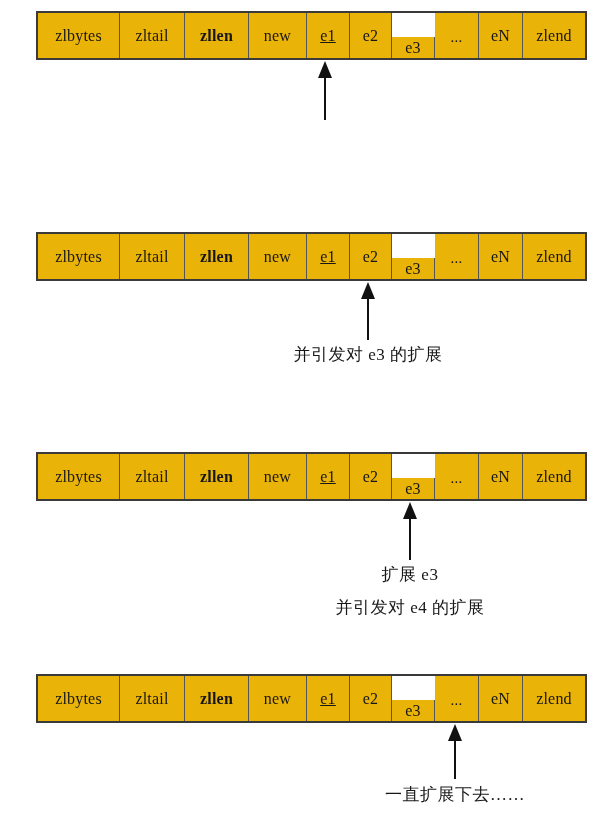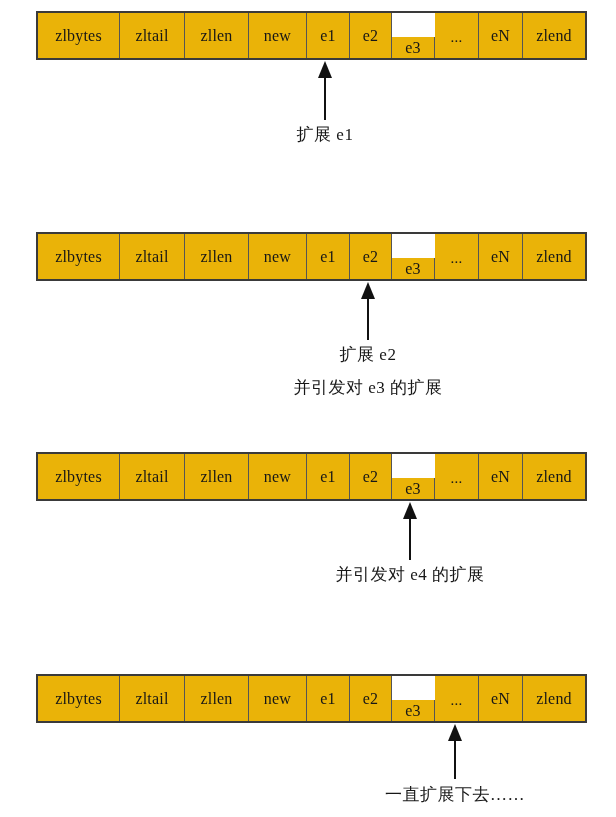--- a/index.html
+++ b/index.html
@@ -49,23 +49,23 @@
     white-space: nowrap;
   }
   .cell:last-child {
     border-right: none;
     font-family: Liberation Serif, serif;
   }
 
   
   .w-zlbytes { width: 82px; }
   .w-zltail  { width: 65px; text-align: center; }
-  .w-zllen   { width: 64px; }
+  .w-zllen   { width: 64px; font-weight: bold; }
   .w-new     { width: 58px; text-align: right; }
-  .w-e1      { width: 43px; }
+  .w-e1      { width: 43px; text-decoration: underline; }
   .w-e2      { width: 42px; }
   .w-e3      { width: 43px; margin-top: 24px; }
   .w-dots    { width: 44px; }
   .w-eN      { width: 44px; text-align: center; }
   .w-zlend   { width: 62px; }
 
   .cell.dots {
     font-size: 15px;
     align-items: flex-end;
     padding-bottom: 13px;
@@ -125,61 +125,60 @@
     <div class="cell w-e3">e3</div>
     <div class="cell w-dots dots">...</div>
     <div class="cell w-eN">eN</div>
     <div class="cell w-zlend">zlend</div>
   </div>
   <div class="arrow" style="left:325px; top:61px; height:59px;">
     <div class="head"></div>
     <div class="stem"></div>
   </div>
   <div class="caption" style="left:325px; top:118px;">
-    <div class="line">扩展 e1</div>
   </div>
 
   <div class="ziplist" style="top:232px;">
     <div class="cell w-zlbytes">zlbytes</div>
     <div class="cell w-zltail">zltail</div>
     <div class="cell w-zllen">zllen</div>
     <div class="cell w-new">new</div>
     <div class="cell w-e1">e1</div>
     <div class="cell w-e2">e2</div>
     <div class="cell w-e3">e3</div>
     <div class="cell w-dots dots">...</div>
     <div class="cell w-eN">eN</div>
     <div class="cell w-zlend">zlend</div>
   </div>
   <div class="arrow" style="left:368px; top:282px; height:58px;">
     <div class="head"></div>
     <div class="stem"></div>
   </div>
   <div class="caption" style="left:368px; top:338px;">
-    <div class="line">扩展 e2</div>
     <div class="line">并引发对 e3 的扩展</div>
   </div>
 
   <div class="ziplist" style="top:452px;">
     <div class="cell w-zlbytes">zlbytes</div>
     <div class="cell w-zltail">zltail</div>
     <div class="cell w-zllen">zllen</div>
     <div class="cell w-new">new</div>
     <div class="cell w-e1">e1</div>
     <div class="cell w-e2">e2</div>
     <div class="cell w-e3">e3</div>
     <div class="cell w-dots dots">...</div>
     <div class="cell w-eN">eN</div>
     <div class="cell w-zlend">zlend</div>
   </div>
   <div class="arrow" style="left:410px; top:502px; height:58px;">
     <div class="head"></div>
     <div class="stem"></div>
   </div>
   <div class="caption" style="left:410px; top:558px;">
+    <div class="line">扩展 e3</div>
     <div class="line">并引发对 e4 的扩展</div>
   </div>
 
   <div class="ziplist" style="top:674px;">
     <div class="cell w-zlbytes">zlbytes</div>
     <div class="cell w-zltail">zltail</div>
     <div class="cell w-zllen">zllen</div>
     <div class="cell w-new">new</div>
     <div class="cell w-e1">e1</div>
     <div class="cell w-e2">e2</div>

